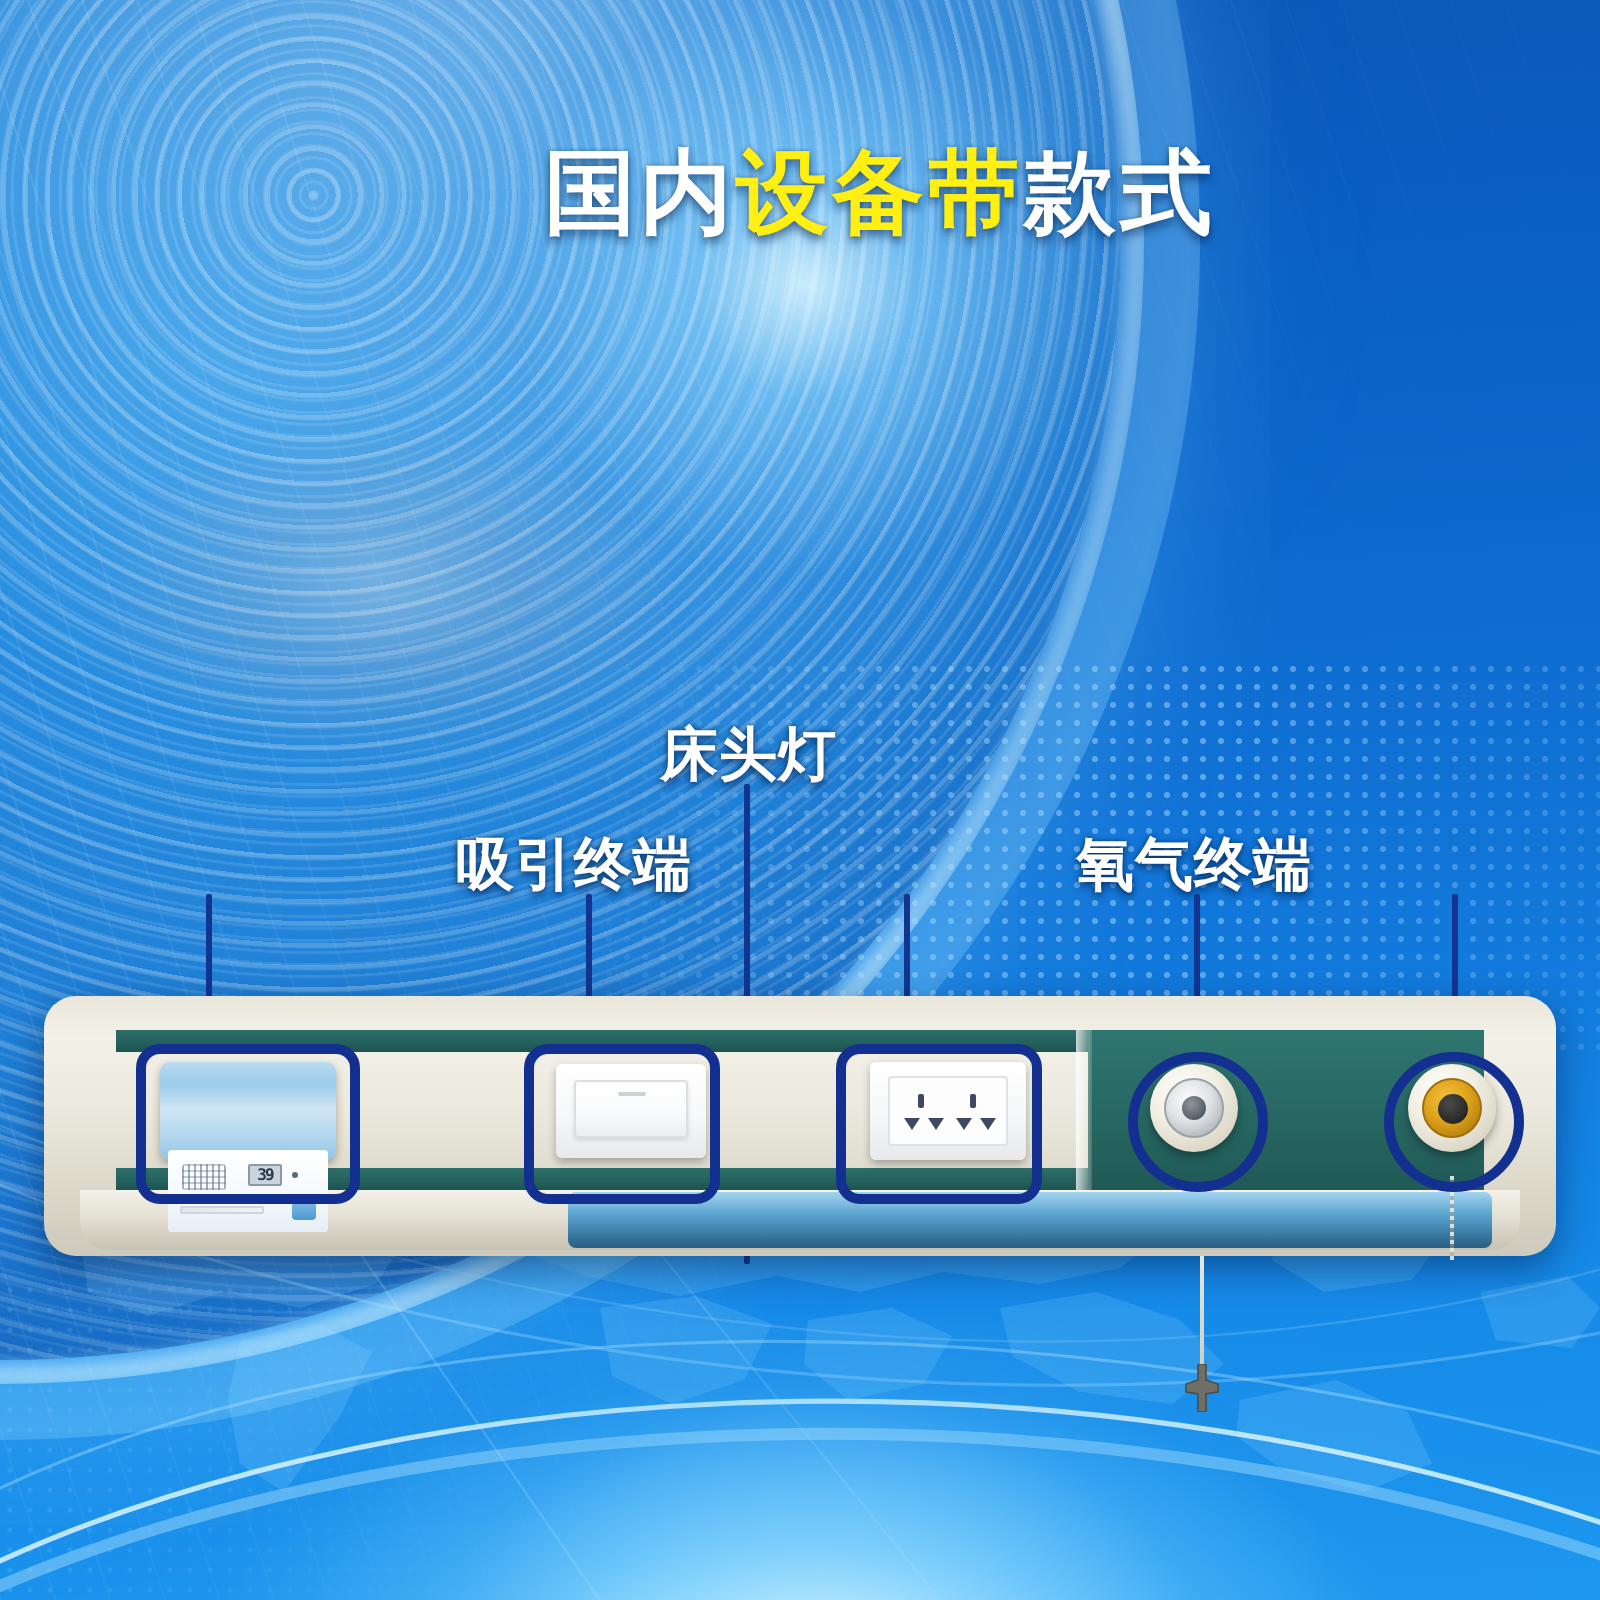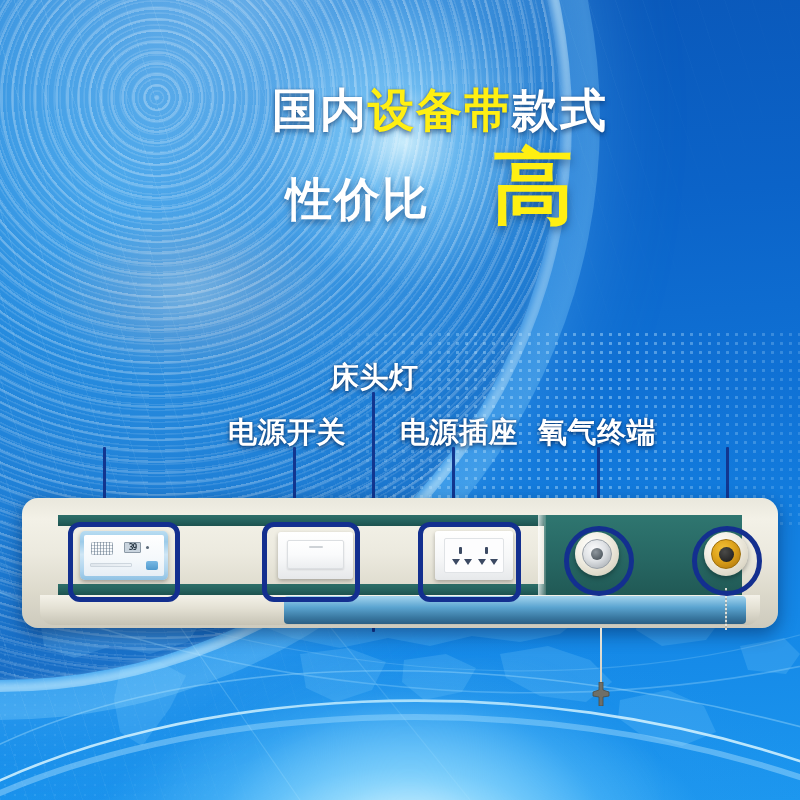--- a/index.html
+++ b/index.html
@@ -102,21 +102,21 @@
   .worldmap { position: absolute; left: 0; bottom: 0; width: 800px; height: 250px; opacity: .30; }
   .arcs { position: absolute; left: 0; bottom: 0; width: 800px; height: 260px; }
   .glow-bottom {
     position: absolute; left: 160px; bottom: -120px; width: 500px; height: 260px;
     background: radial-gradient(ellipse at 50% 80%, rgba(245,253,255,0.95) 0%, rgba(170,230,255,0.55) 30%, rgba(90,190,250,0.18) 58%, rgba(0,0,0,0) 80%);
     filter: blur(3px);
   }
 
   
   .headline {
-    position: absolute; left: 0; top: 86px; width: 800px;
+    position: absolute; left: 0; top: 72px; width: 800px;
     text-align: center;
   }
   .hl-line1 {
     font-size: 46px; font-weight: bold; letter-spacing: 2px; line-height: 1.05;
     white-space: nowrap;
     padding-left: 80px;
   }
   .hl-white {
     color: #ffffff;
     text-shadow: 0 3px 5px rgba(3,38,85,0.55), 0 0 2px rgba(3,38,85,0.4);
@@ -215,20 +215,21 @@
     border-radius: 5px;
     background: linear-gradient(180deg, #b9ddf2 0%, #9ccbe9 22%, #cfe6f5 48%, #aed4ee 80%, #8fc2e4 100%);
     box-shadow: 0 2px 4px rgba(0,0,0,.3);
     padding: 4px;
   }
   .intercom-face {
     width: 100%; height: 100%;
     background: linear-gradient(180deg, #ffffff 0%, #f4f8fb 60%, #e6eef5 100%);
     border-radius: 2px;
     position: relative;
+    margin-top: 40px;
   }
   .ic-grille {
     position: absolute; left: 7px; top: 7px; width: 22px; height: 13px;
     background-image:
       repeating-linear-gradient(90deg, rgba(90,110,130,.55) 0 1px, rgba(0,0,0,0) 1px 3px),
       repeating-linear-gradient(0deg, rgba(90,110,130,.35) 0 1px, rgba(0,0,0,0) 1px 3px);
     border-radius: 2px;
   }
   .ic-display {
     position: absolute; left: 40px; top: 7px; width: 17px; height: 11px;
@@ -383,29 +384,24 @@
     <path d="M-30,10 C220,120 540,176 830,86" stroke="rgba(180,230,255,0.20)" stroke-width="1.2" fill="none"></path>
     <path d="M120,0 L300,260" stroke="rgba(190,235,255,0.22)" stroke-width="1.2" fill="none"></path>
     <path d="M260,0 L470,260" stroke="rgba(190,235,255,0.16)" stroke-width="1.2" fill="none"></path>
   </svg>
   <div class="glow-bottom"></div>
 
   <div class="headline">
     <div class="hl-line1">
       <span class="hl-white">国内</span><span class="hl-yellow">设备带</span><span class="hl-white">款式</span>
     </div>
-    <div class="hl-line2">
-      <span class="hl-sub">性价比</span>
-      <span class="hl-big">高</span>
-    </div>
   </div>
 
-  <div class="label" style="left:228px; top:413px;">电源开关</div>
+  <div class="label" style="left:228px; top:413px;">吸引终端</div>
   <div class="label" style="left:330px; top:358px;">床头灯</div>
-  <div class="label" style="left:400px; top:413px;">电源插座</div>
   <div class="label" style="left:538px; top:413px;">氧气终端</div>
 
   <div class="leader" style="left:103px; top:447px; height:76px;"></div>
   <div class="leader" style="left:293px; top:447px; height:78px;"></div>
   <div class="leader" style="left:372px; top:392px; height:240px;"></div>
   <div class="leader" style="left:452px; top:447px; height:76px;"></div>
   <div class="leader" style="left:597px; top:447px; height:75px;"></div>
   <div class="leader" style="left:726px; top:447px; height:75px;"></div>
 
   <div id="panel">

